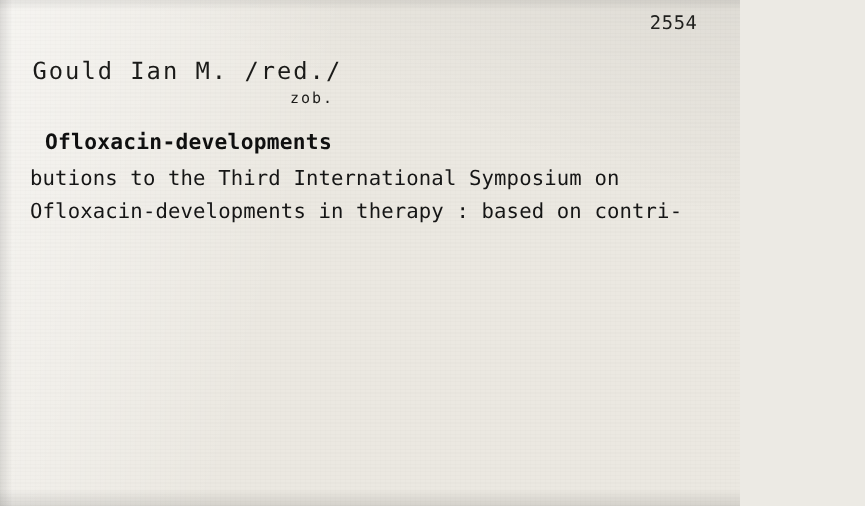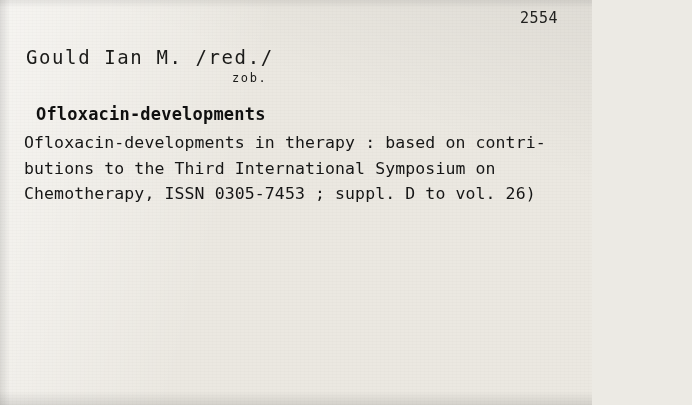--- a/index.html
+++ b/index.html
@@ -132,19 +132,18 @@
   <div class="callnum">
     <div class="first">2554</div>
   </div>
 
   <div class="author">Gould Ian M. /red./</div>
   <div class="author-cont">zob.</div>
 
   <div class="title">Ofloxacin-developments</div>
 
   <div class="body-block">
+    <div class="line">butions to the Third International Symposium on</div>
     <div class="line">Ofloxacin-developments in therapy : based on contri-</div>
-    <div class="line">butions to the Third International Symposium on</div>
-    <div class="line">Chemotherapy, ISSN 0305-7453 ; suppl. D to vol. 26)</div>
   </div>
 
   <div class="grain"></div>
 </div>
 
 </body></html>

